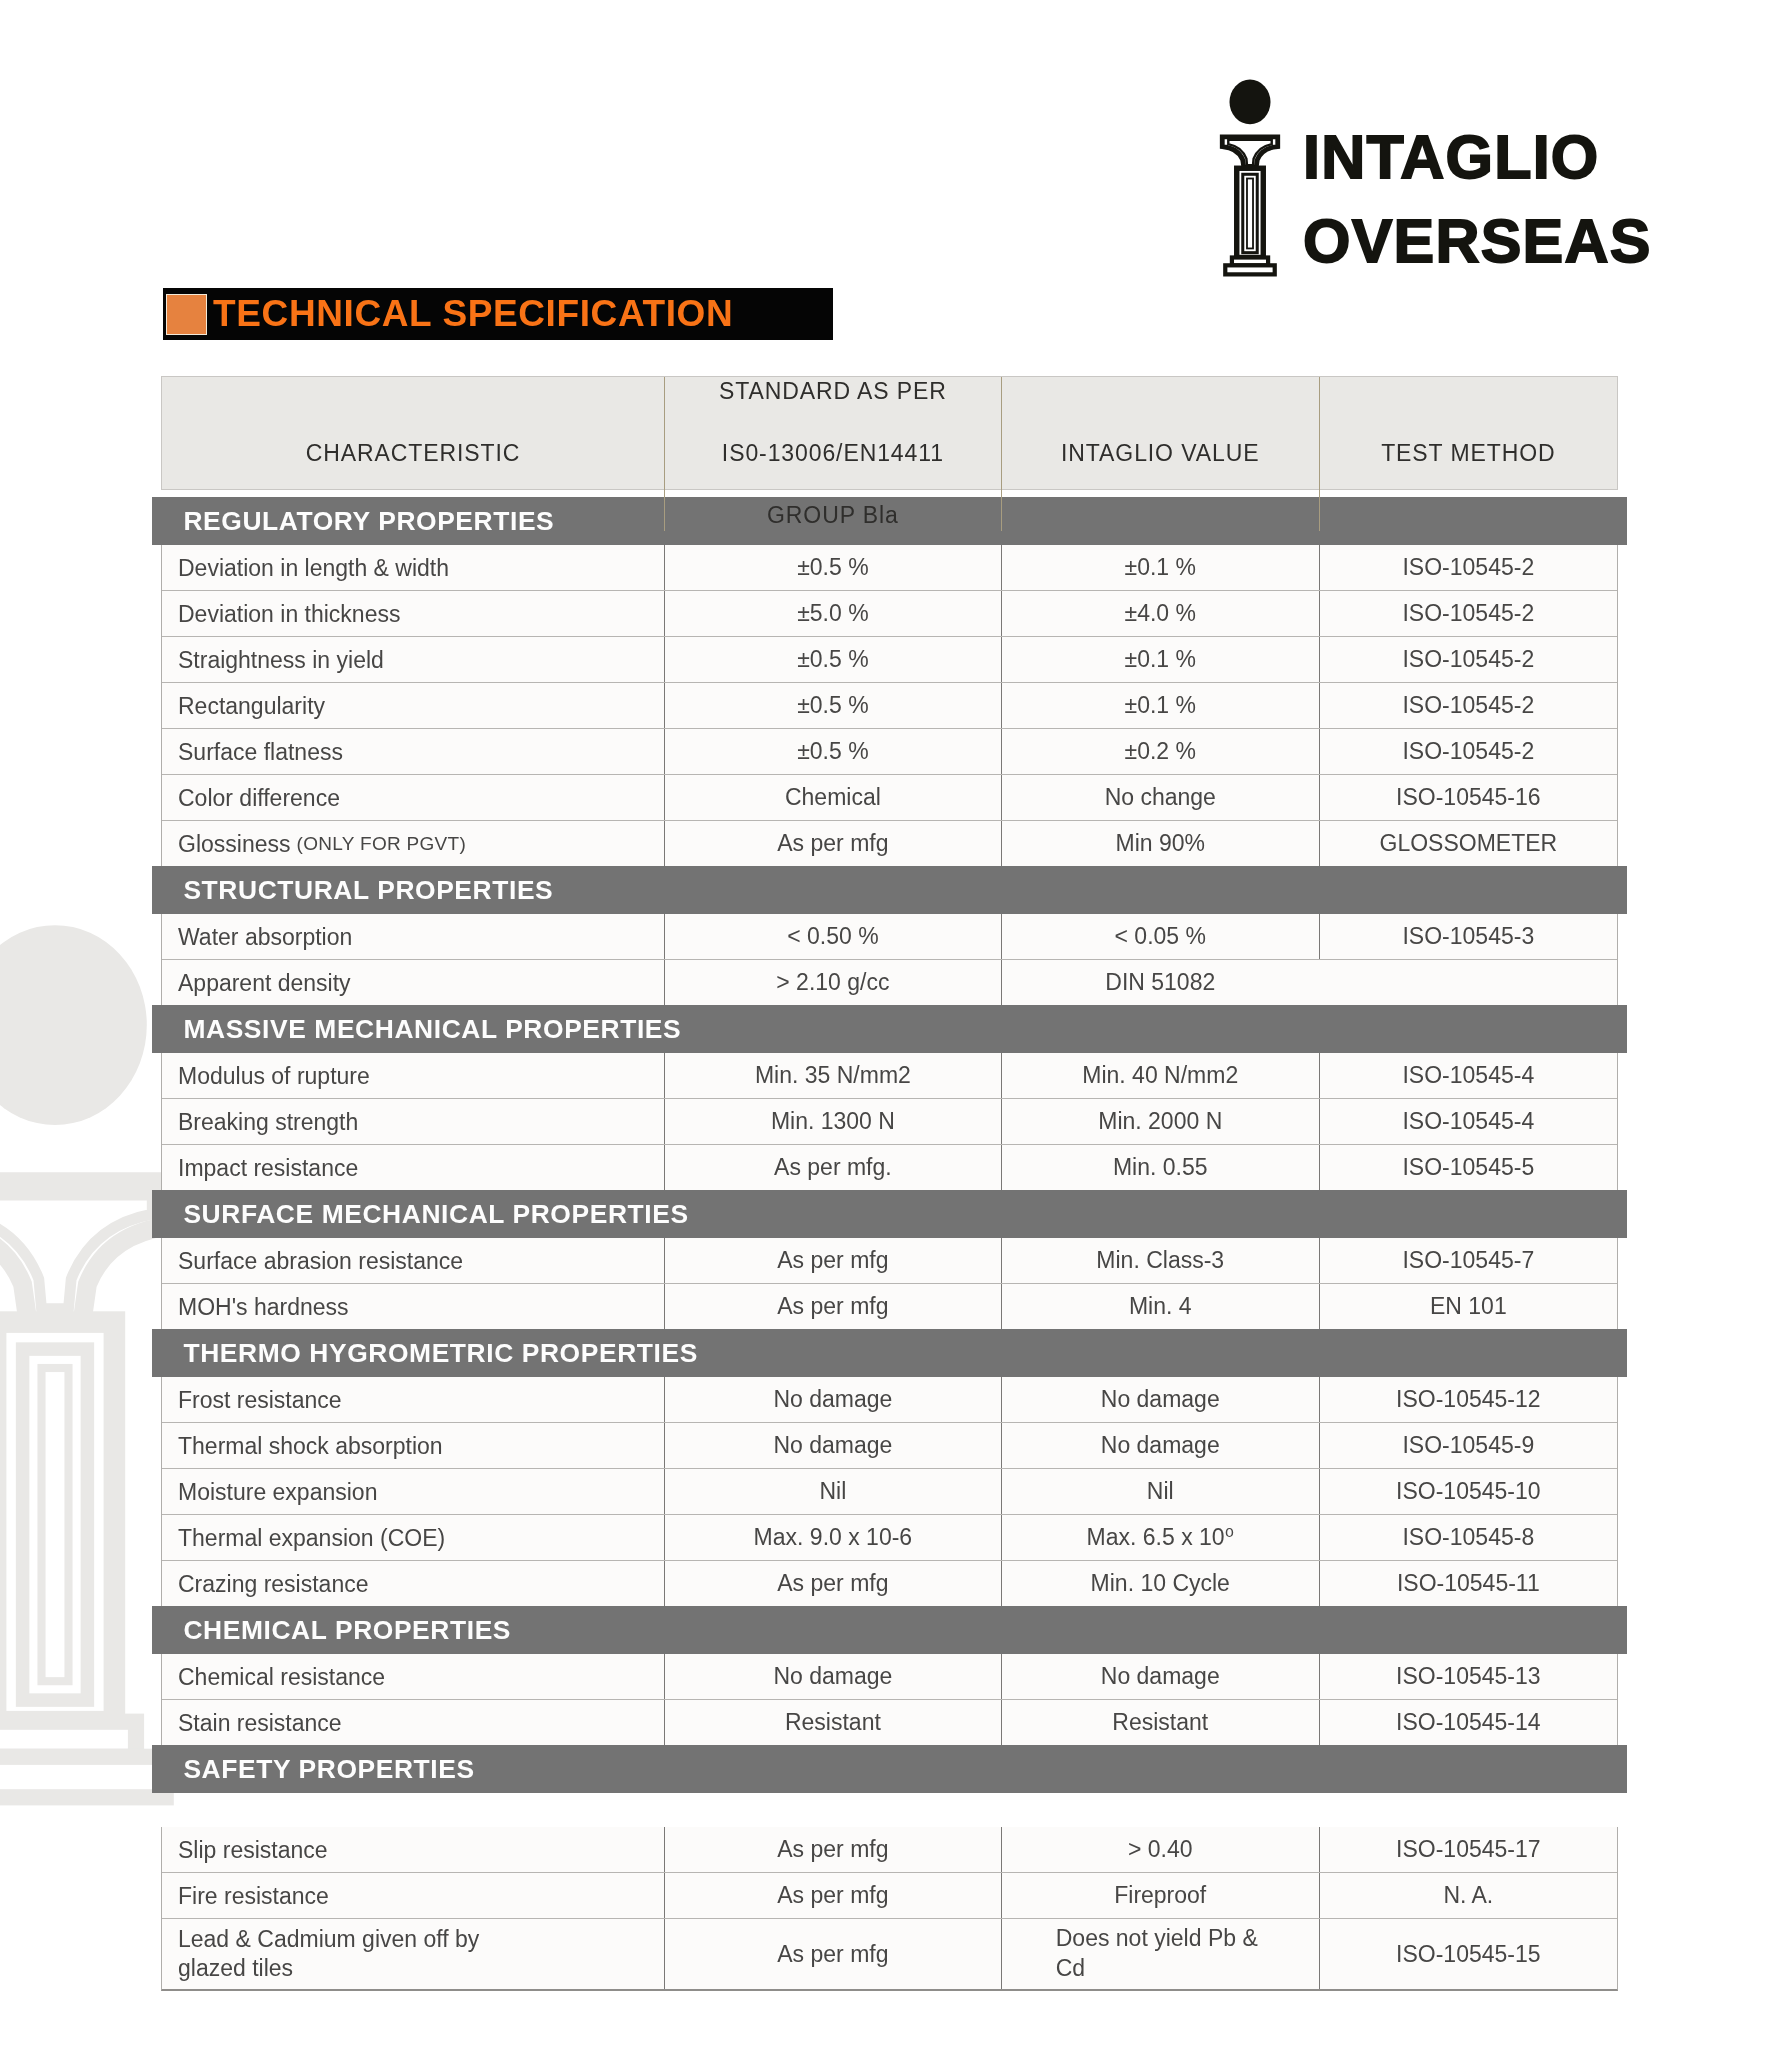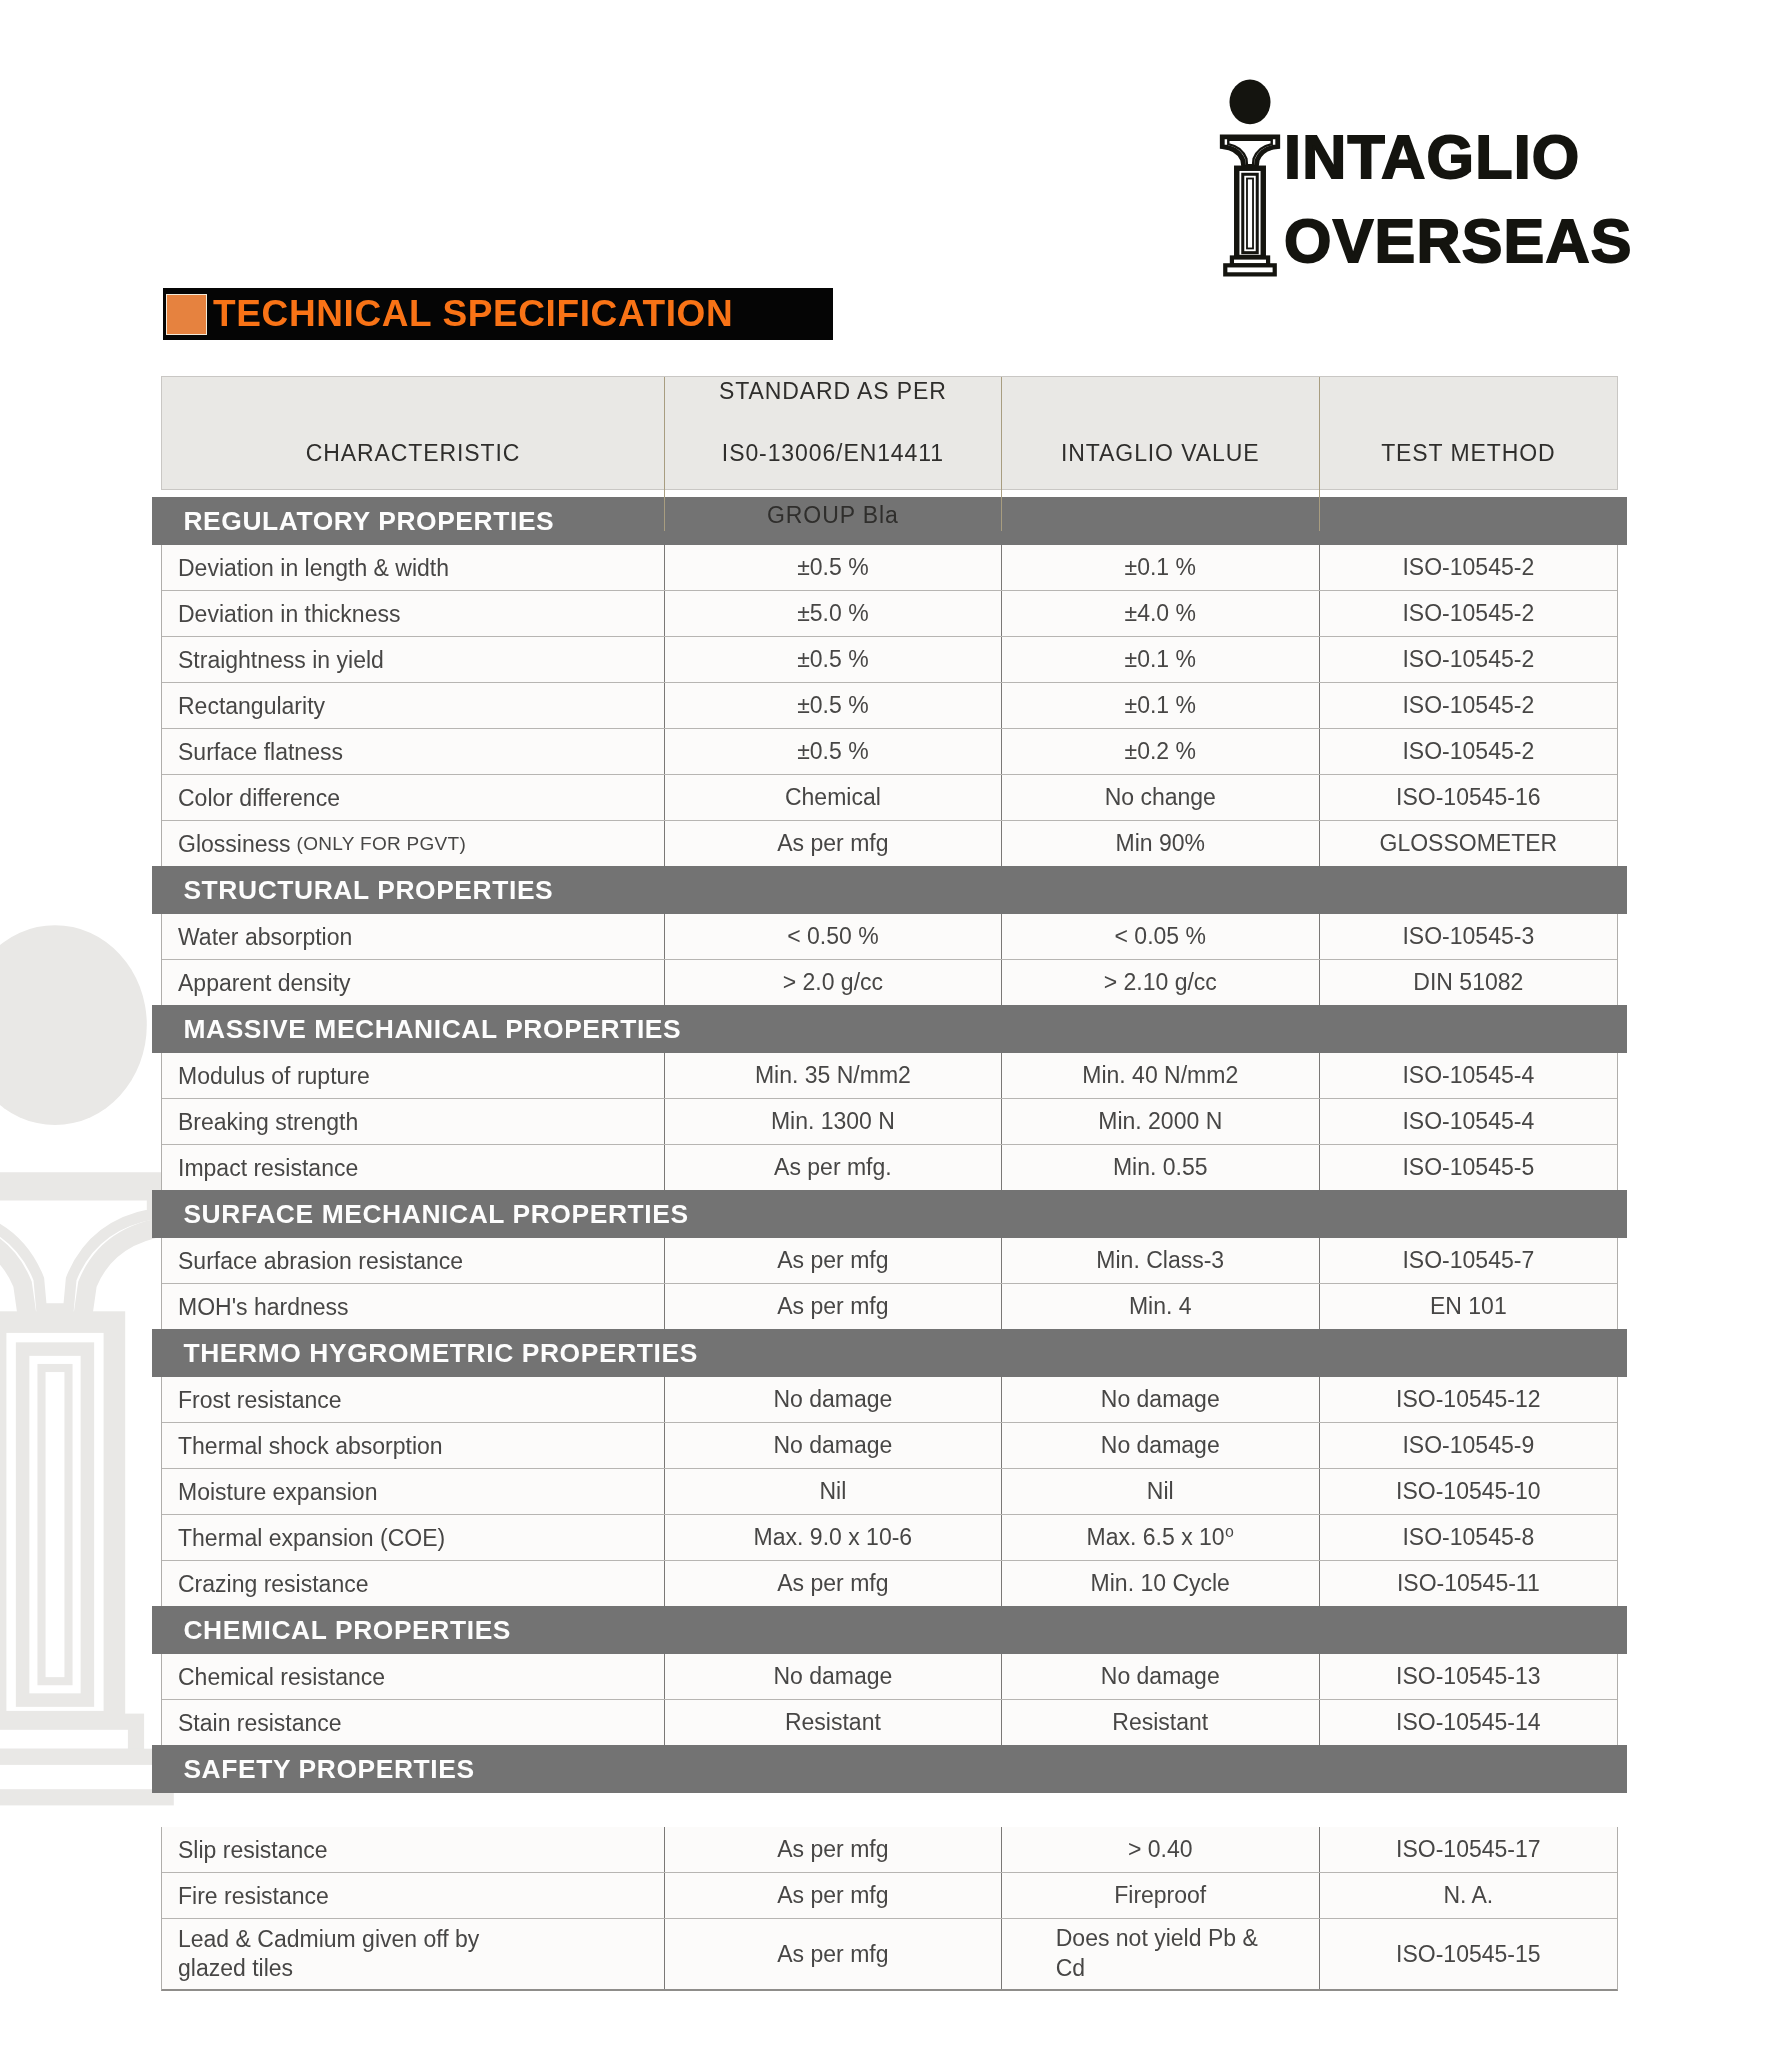--- a/index.html
+++ b/index.html
@@ -7,21 +7,21 @@
     width:1770px;height:2066px;position:relative;
     background:#ffffff;
     font-family:"Liberation Sans","DejaVu Sans",sans-serif;
     color:#474645;
   }
   
   .watermark{position:absolute;left:-80px;top:922px;width:270px;height:892px;z-index:0;}
   
   .logo{position:absolute;top:79px;left:1218px;width:492px;height:203px;z-index:2;display:flex;}
   .logo-icon{width:64px;height:199px;flex:0 0 auto;}
-  .logo-text{margin-left:2px;margin-top:36px;font-weight:bold;font-size:61px;line-height:1.38;
+  .logo-text{margin-left:21px;margin-top:36px;font-weight:bold;font-size:61px;line-height:1.38;
     letter-spacing:1.2px;color:#14140f;-webkit-text-stroke:1.8px #14140f;white-space:nowrap;}
   
   .title-bar{position:absolute;left:163px;top:288px;width:670px;height:52px;background:#050505;
     display:flex;align-items:center;z-index:2;}
   .accent-square{width:39px;height:39px;background:#e6823f;border:1.8px solid #f3ead9;margin-left:3.1px;flex:0 0 auto;}
   .page-title{color:#f97316;font-weight:bold;font-size:37px;letter-spacing:0.6px;margin-left:6px;white-space:nowrap;}
   
   .spec-table{position:absolute;left:161px;top:376px;width:1457px;z-index:1;}
   .thead{display:grid;grid-template-columns:34.5% 23.15% 21.85% 20.5%;
     background:#e9e8e5;border:1.2px solid #c9c7c4;height:112px;}
@@ -182,21 +182,20 @@
           <div class="cell">&lt; 0.50 %</div>
           <div class="cell">
             <div class="val-inner">&lt; 0.05 %</div>
           </div>
           <div class="cell">ISO-10545-3</div>
         </div>
         <div class="row">
           <div class="cell char">
             <div class="char-text">Apparent density</div>
           </div>
-          <div class="cell">&gt; 2.0 g/cc</div>
           <div class="cell">
             <div class="val-inner">&gt; 2.10 g/cc</div>
           </div>
           <div class="cell">DIN 51082</div>
         </div>
       </div>
       <div class="section-bar">MASSIVE MECHANICAL  PROPERTIES</div>
       <div class="rows">
         <div class="row">
           <div class="cell char">

